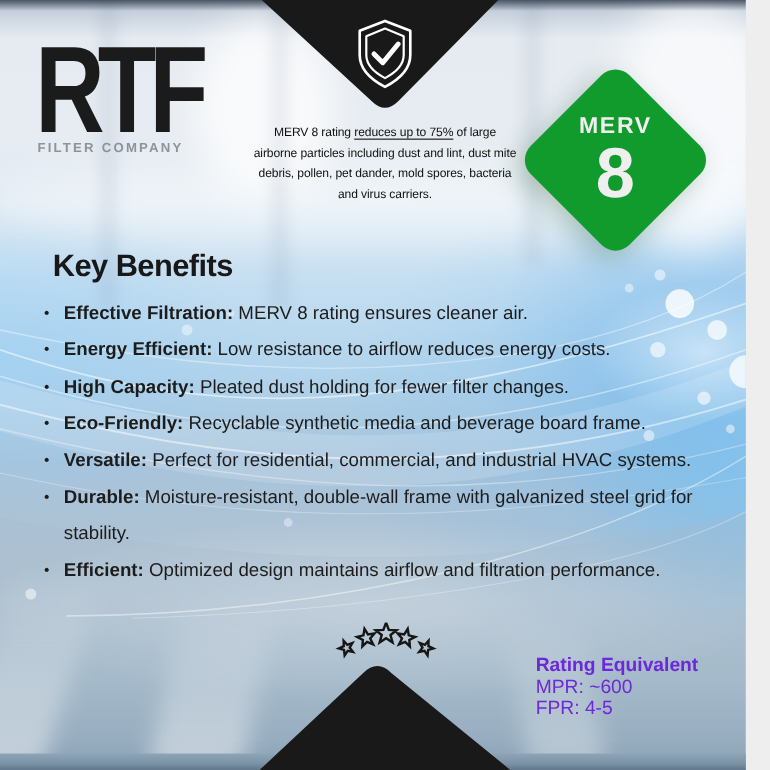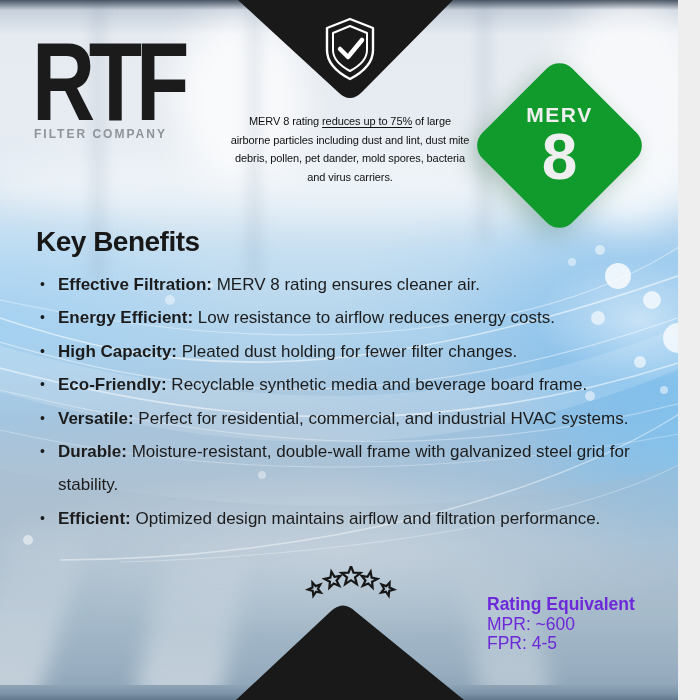--- a/index.html
+++ b/index.html
@@ -49,21 +49,21 @@
 
   
   .diamond{left:496px;top:82px;width:127px;height:127px;border-radius:18px;
     background:#129b2d;transform:rotate(45deg);box-shadow:0 10px 24px rgba(25,85,45,.28);}
   .diamond-content{position:absolute;inset:0;transform:rotate(-45deg);display:flex;
     flex-direction:column;align-items:center;justify-content:center;color:#efefef;}
   .diamond-label{font-size:21px;font-weight:700;letter-spacing:1.5px;}
   .diamond-value{font-size:64px;font-weight:700;line-height:.95;}
 
   
-  .kb-title{left:36px;top:226px;margin:0;font-size:28px;font-weight:700;
+  .kb-title{left:48px;top:226px;margin:0;font-size:28px;font-weight:700;
     letter-spacing:-.5px;color:#181818;}
   .kb-list{left:38px;top:268px;width:618px;margin:0;padding:0;list-style:none;
     font-size:17px;line-height:33.4px;color:#1c1c1c;}
   .kb-list li{position:relative;padding-left:20px;}
   .kb-list .bullet{position:absolute;left:2px;top:0;font-size:14px;}
   .kb-list b{font-weight:700;}
 
   
   .ribbon-bottom{left:0;top:600px;width:700px;height:100px;}
   .stars{left:300px;top:566px;width:100px;height:40px;}

